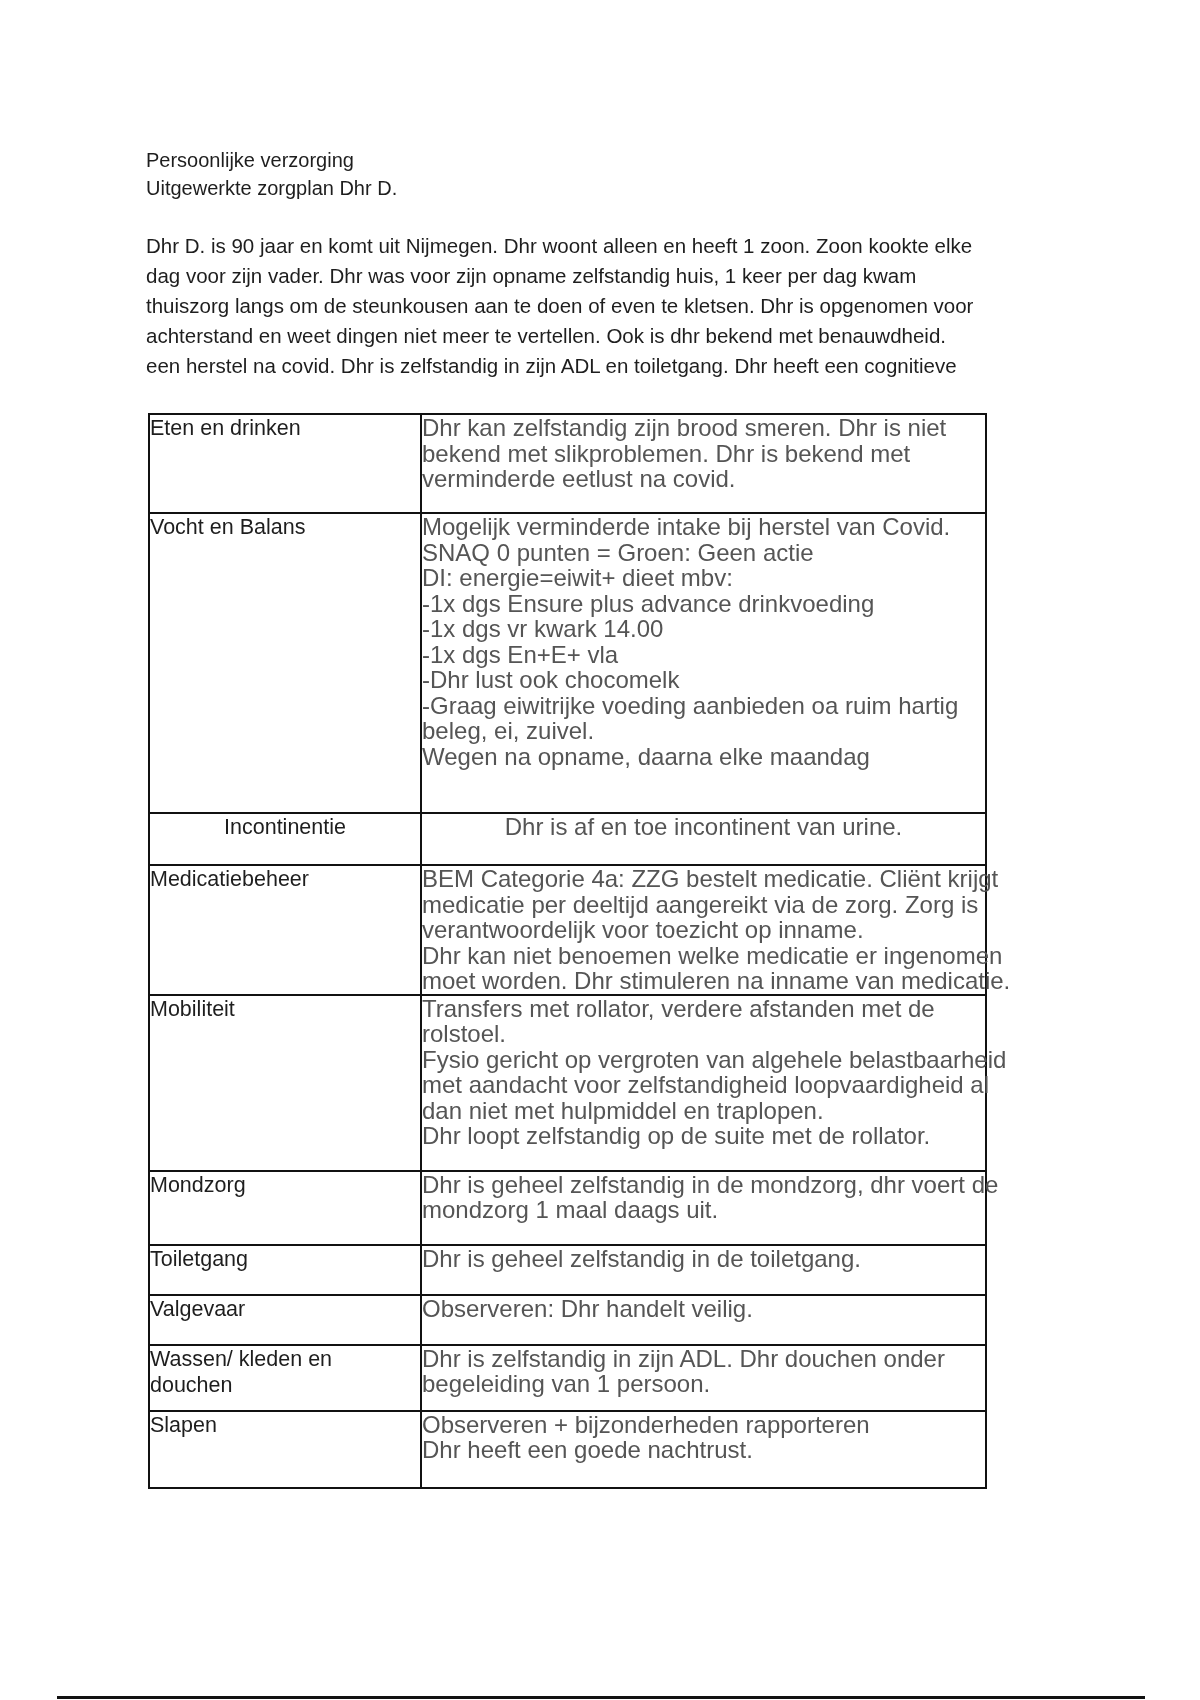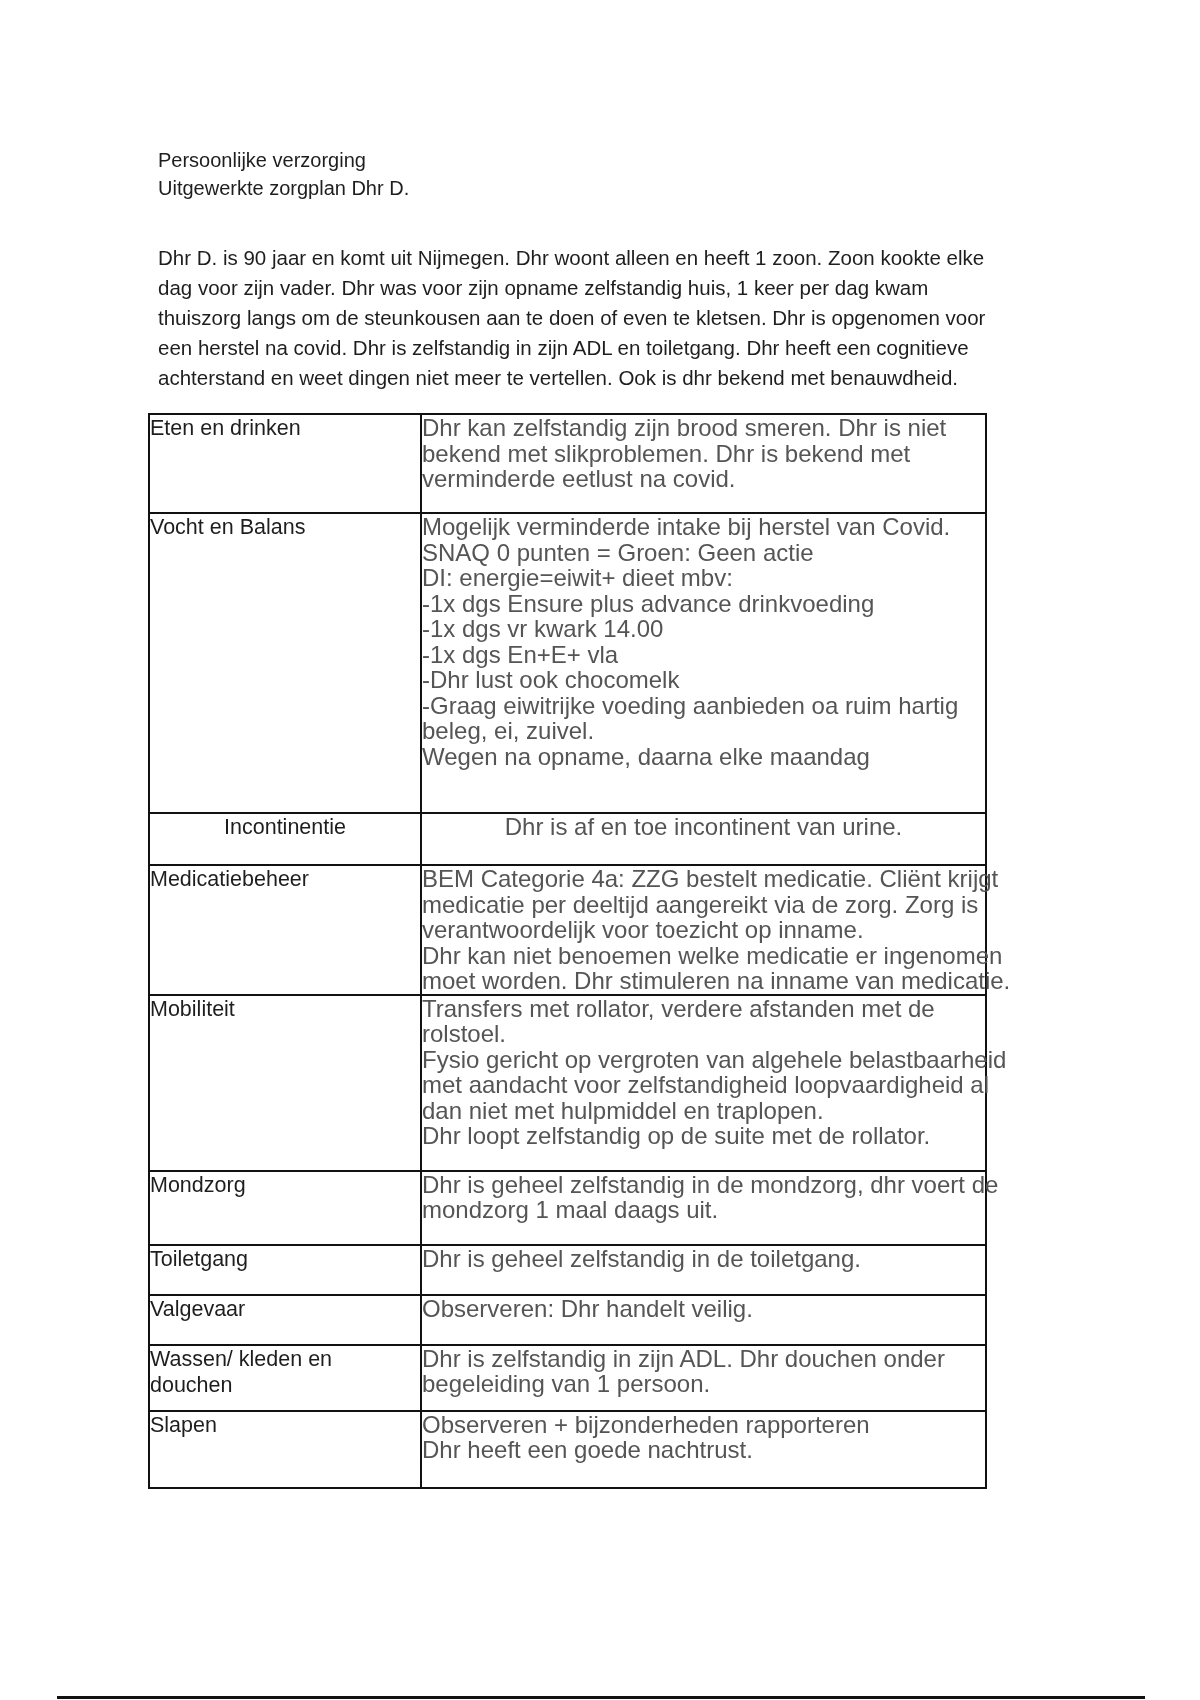--- a/index.html
+++ b/index.html
@@ -21,35 +21,34 @@
       height: 1700px;
       background: #ffffff;
     }
     .heading-block {
       position: absolute;
       left: 146px;
       top: 146px;
       color: #1e1e1e;
       font-size: 20px;
       line-height: 28px;
-      margin-left: 12px;
     }
     .heading-line {
       display: block;
       white-space: nowrap;
     }
     .intro {
       position: absolute;
       left: 146px;
       top: 231px;
       width: 900px;
       color: #1e1e1e;
       font-size: 20.5px;
       line-height: 30px;
-      margin: 12px;
+      margin: 0;
     }
     .intro-line {
       display: block;
       white-space: nowrap;
     }
     .care-table {
       position: absolute;
       left: 148px;
       top: 413px;
       width: 837px;
@@ -99,22 +98,22 @@
 
   <div class="heading-block">
     <span class="heading-line">Persoonlijke verzorging</span>
     <span class="heading-line">Uitgewerkte zorgplan Dhr D.</span>
   </div>
 
   <p class="intro">
     <span class="intro-line">Dhr D. is 90 jaar en komt uit Nijmegen. Dhr woont alleen en heeft 1 zoon. Zoon kookte elke</span>
     <span class="intro-line">dag voor zijn vader. Dhr was voor zijn opname zelfstandig huis, 1 keer per dag kwam</span>
     <span class="intro-line">thuiszorg langs om de steunkousen aan te doen of even te kletsen. Dhr is opgenomen voor</span>
+    <span class="intro-line">achterstand en weet dingen niet meer te vertellen. Ook is dhr bekend met benauwdheid.</span>
     <span class="intro-line">een herstel na covid. Dhr is zelfstandig in zijn ADL en toiletgang. Dhr heeft een cognitieve</span>
-    <span class="intro-line">achterstand en weet dingen niet meer te vertellen. Ook is dhr bekend met benauwdheid.</span>
   </p>
 
   <table class="care-table">
     <colgroup>
       <col class="col-label">
       <col class="col-desc">
     </colgroup>
     <tbody id="care-table-body">
         <tr style="height: 99px;">
           <td class="cell-label">

